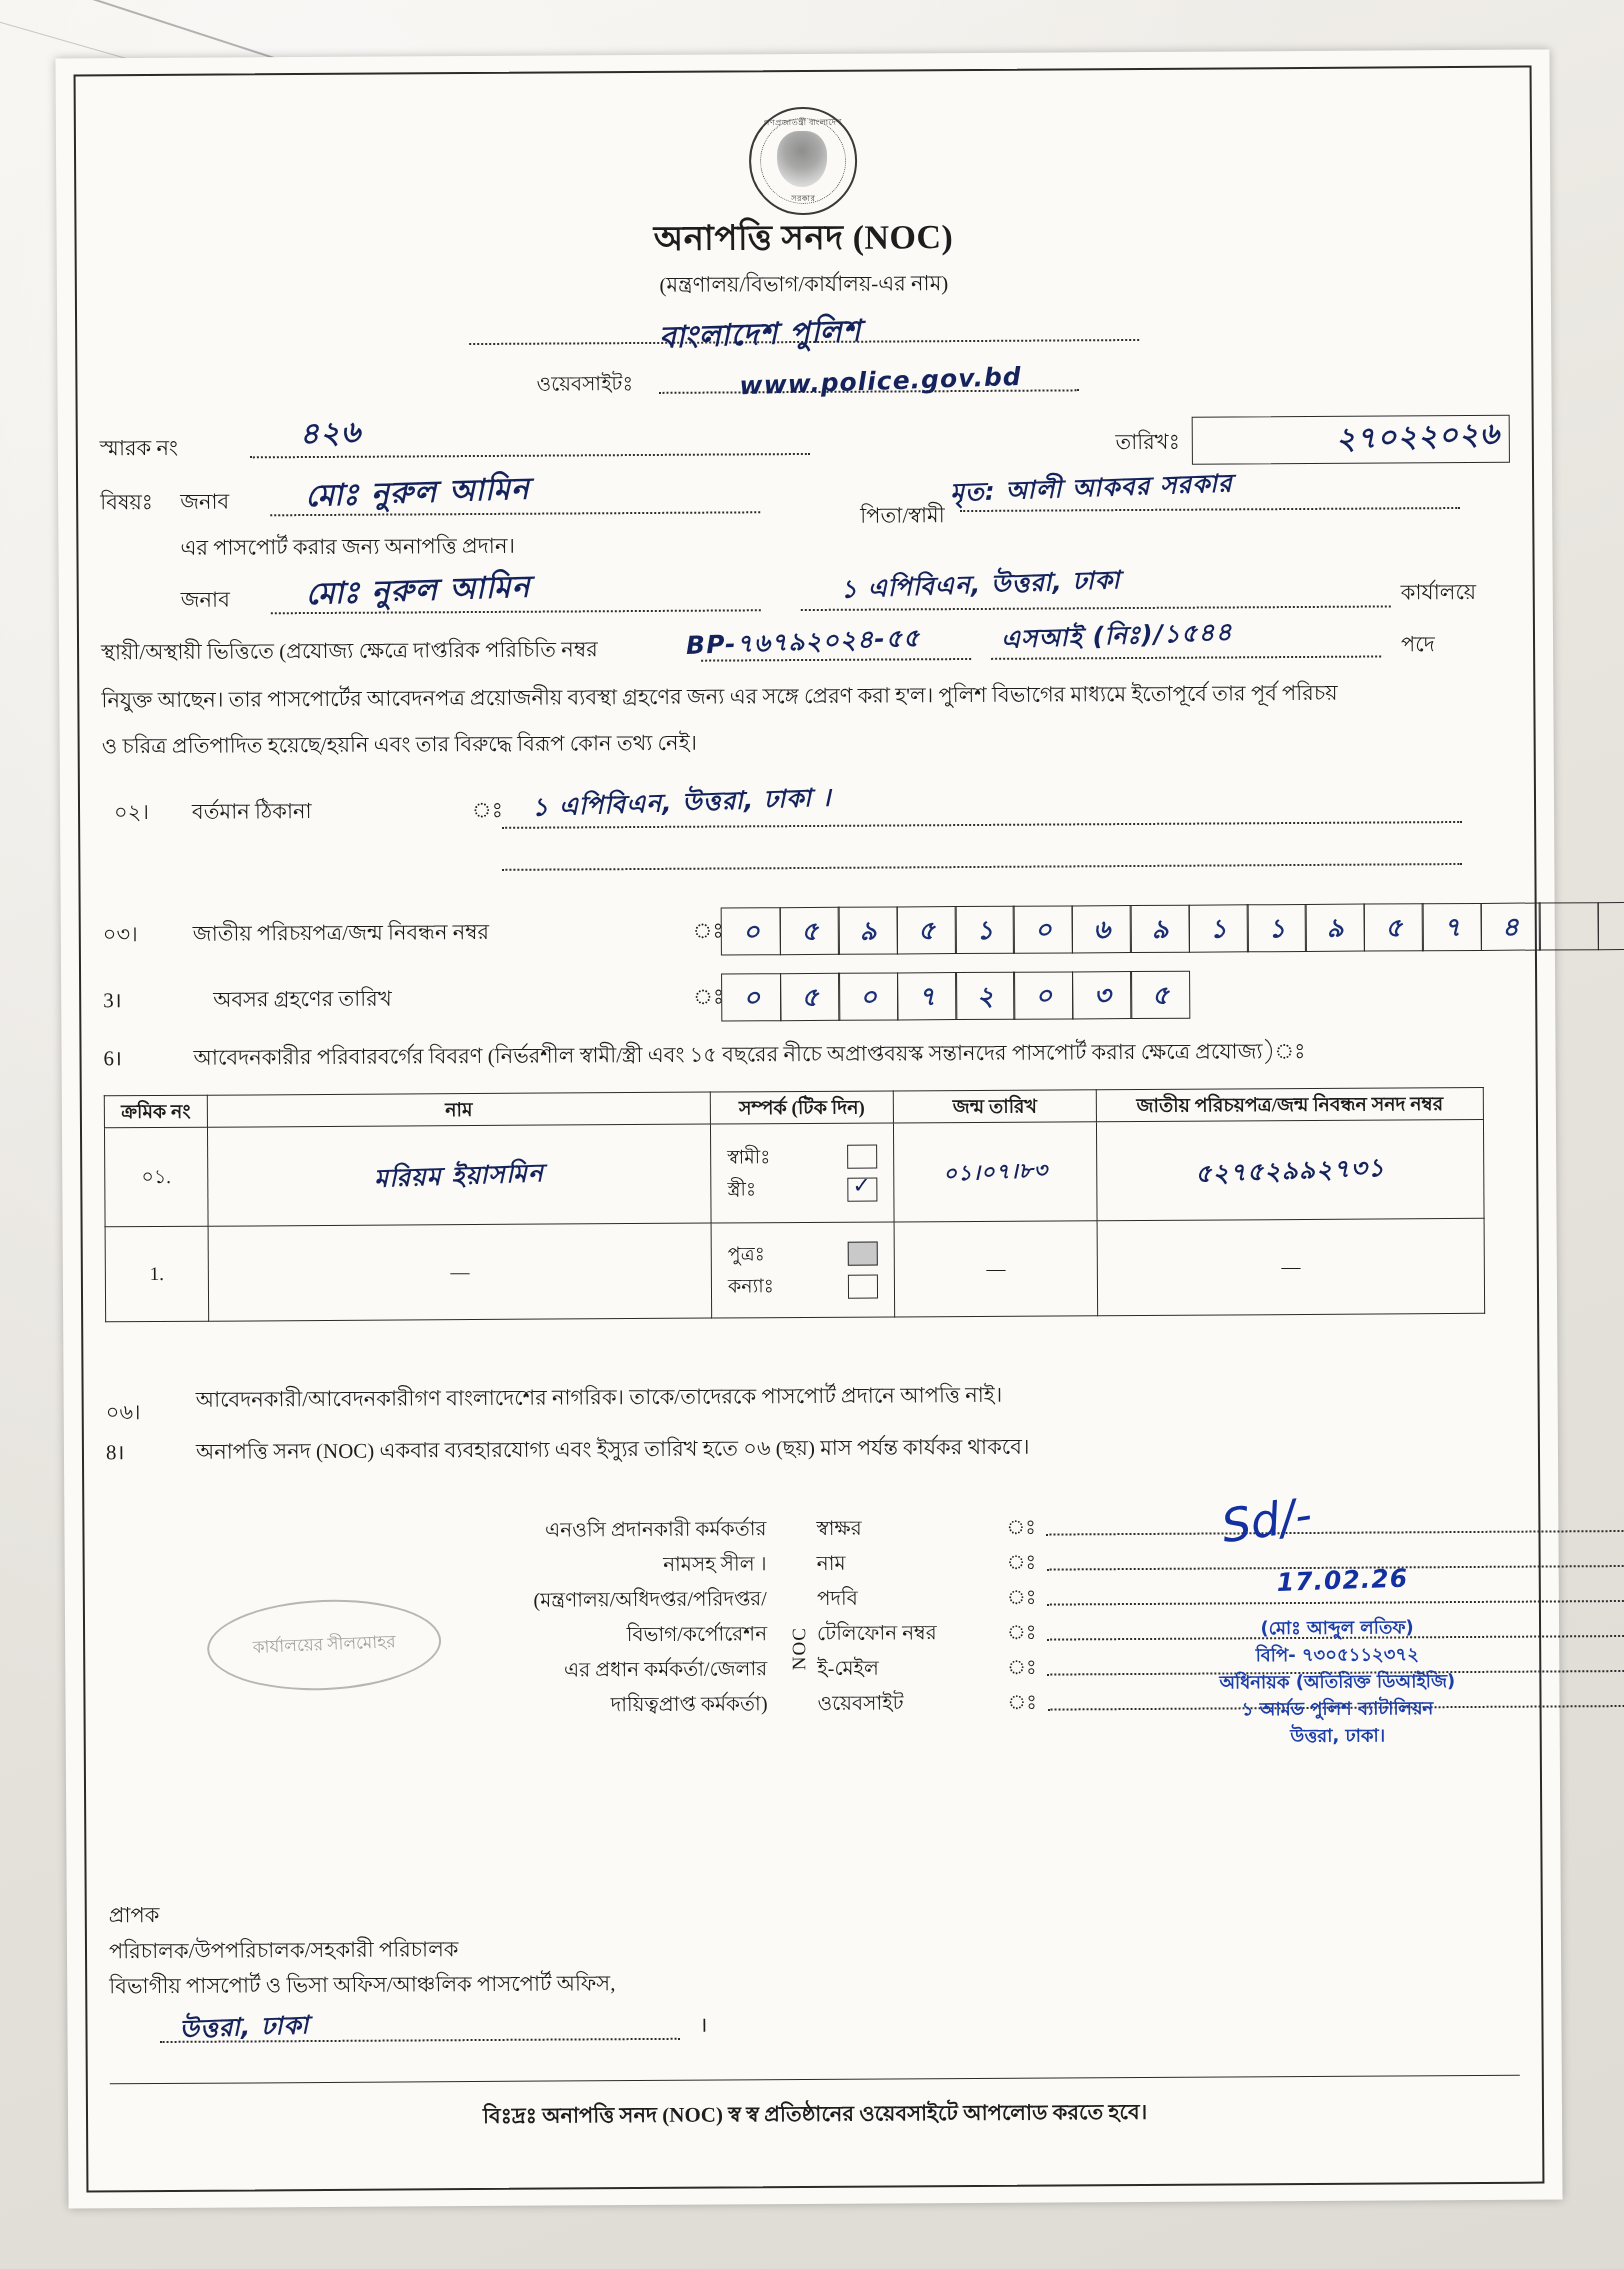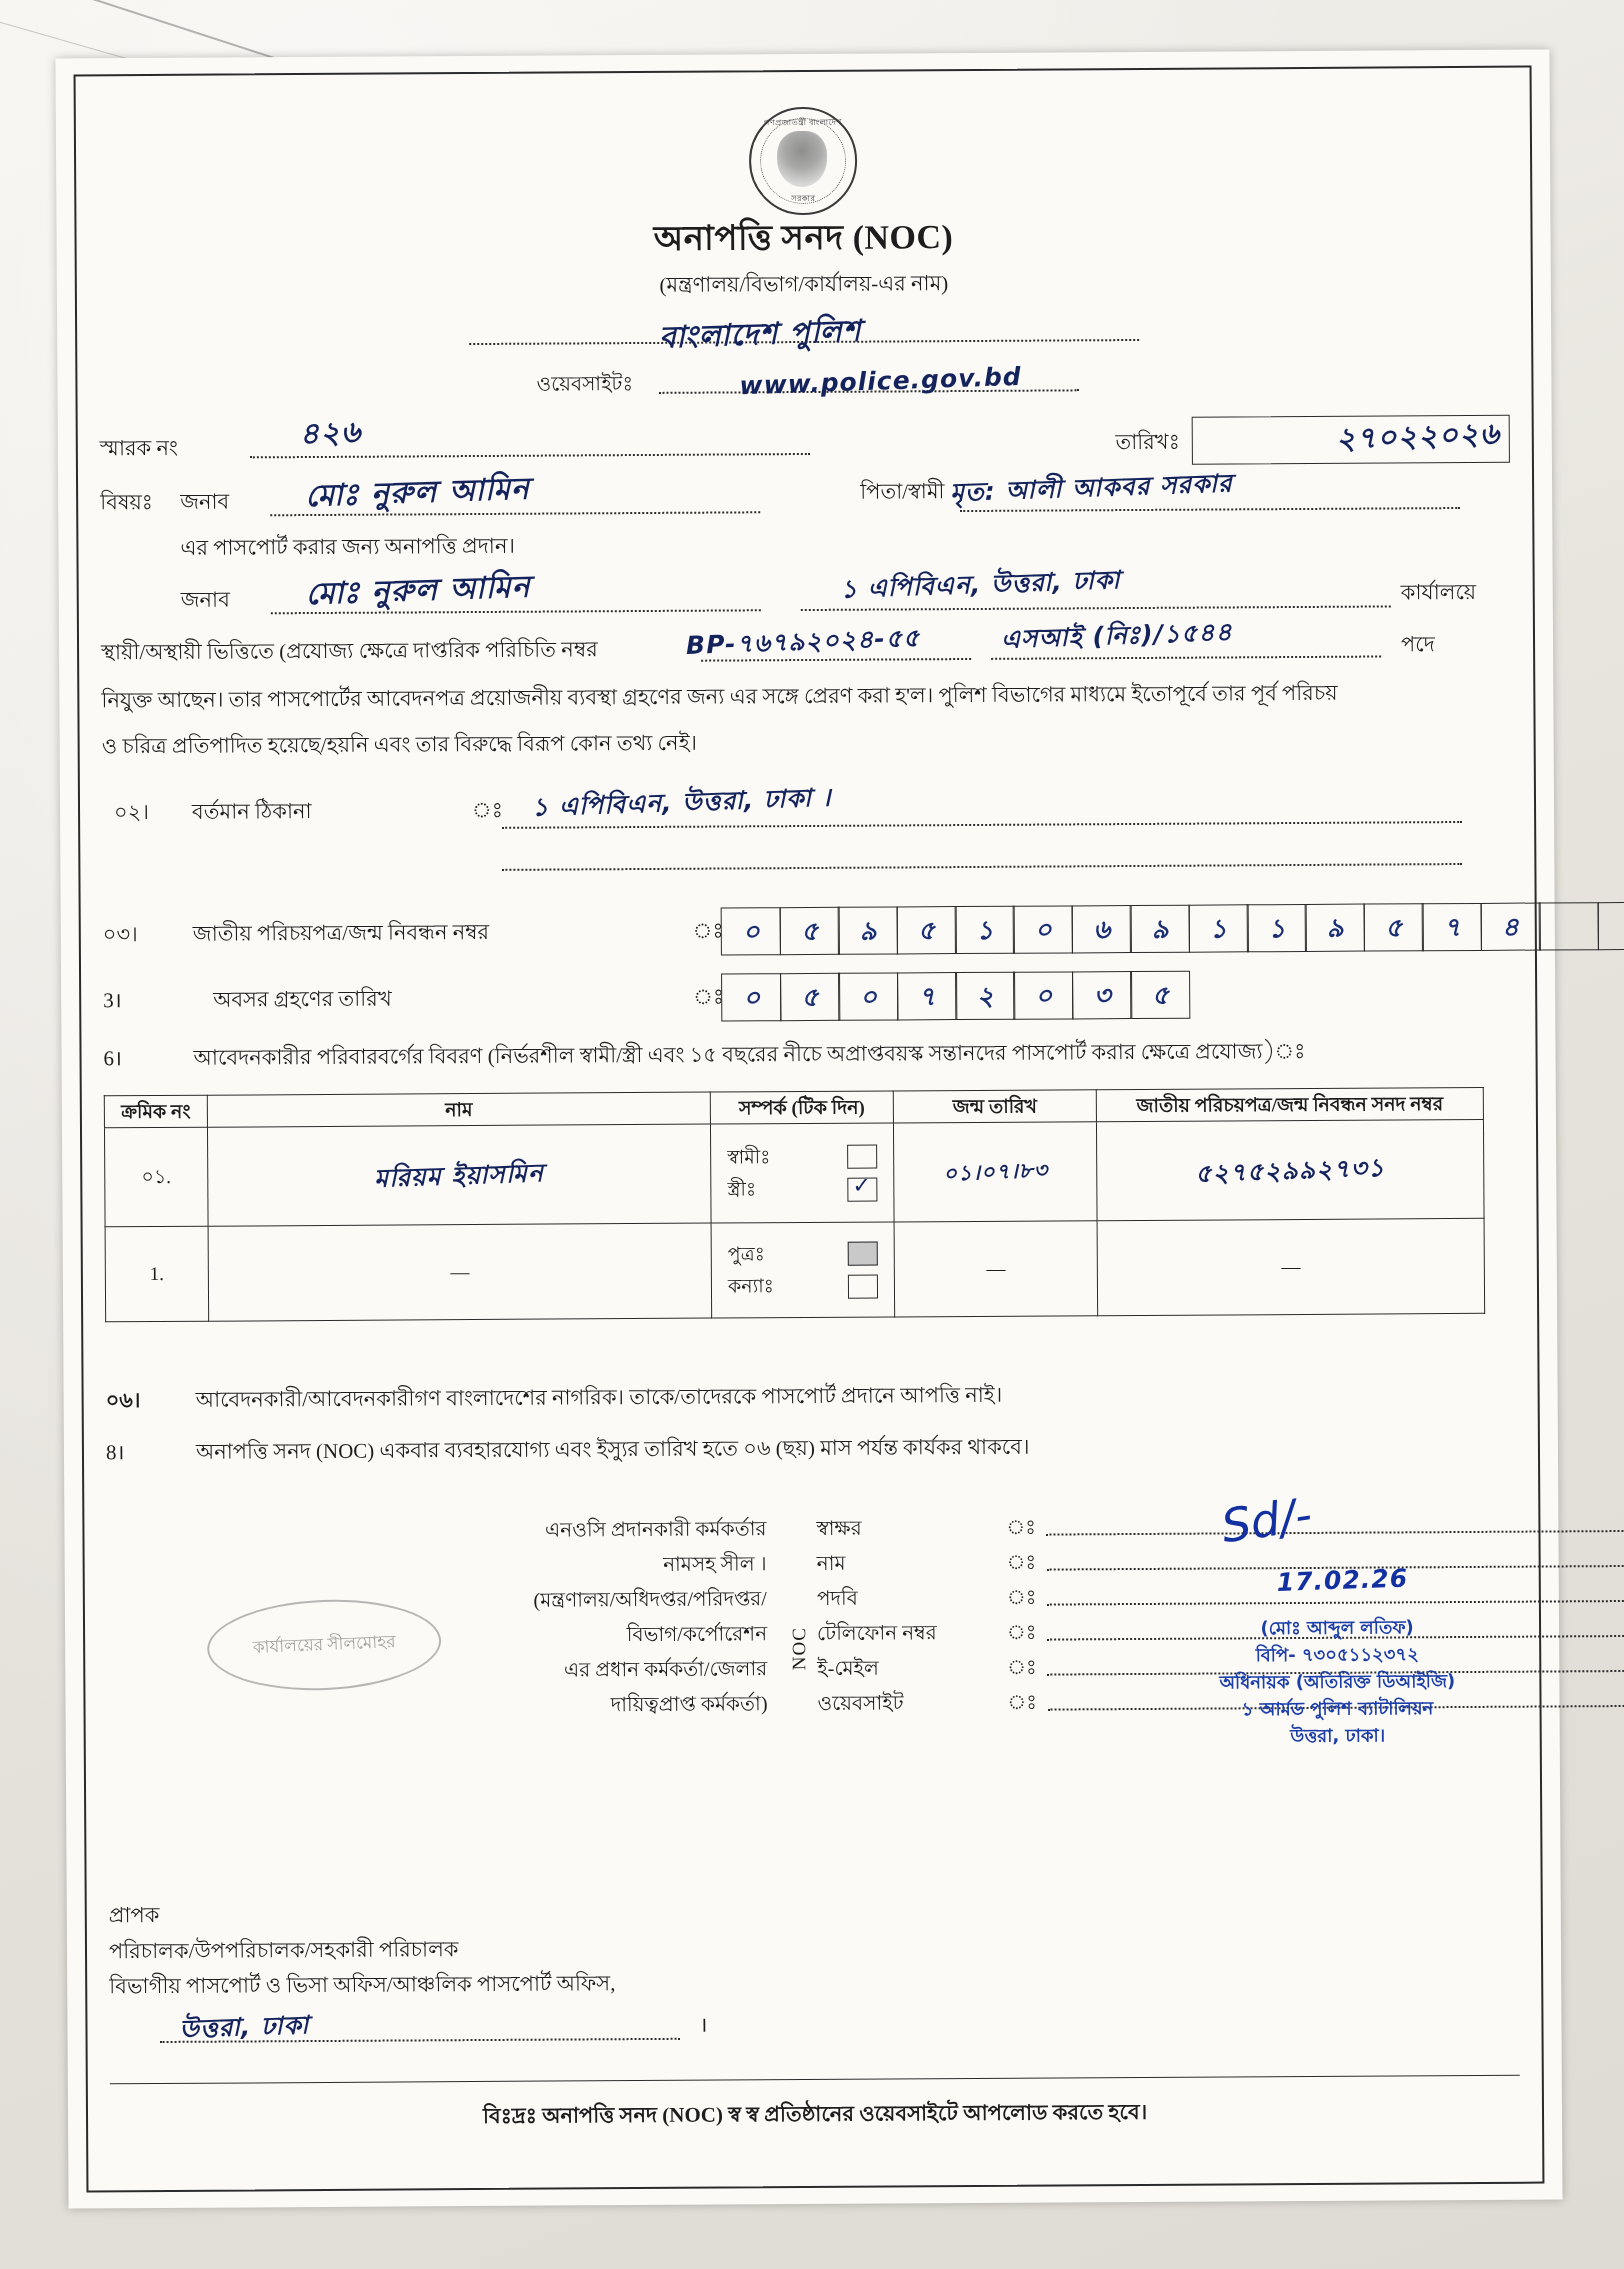--- a/index.html
+++ b/index.html
@@ -388,21 +388,21 @@
         <span class="date-label">তারিখঃ</span>
         <div class="date-box"></div>
         <div class="hw hw-lg" style="right:10px; top:6px;">২৭০২২০২৬</div>
       </div>
 
       <div class="line" style="margin-top:8px; height:52px;">
         <span class="fld" style="left:0; top:6px;">বিষয়ঃ</span>
         <span class="fld" style="left:80px; top:6px;">জনাব</span>
         <div class="dotline" style="left:170px; width:490px;"></div>
         <div class="hw hw-lg" style="left:205px; top:-10px;">মোঃ নুরুল আমিন</div>
-        <span class="fld" style="left:760px; top:0;">পিতা/স্বামী</span>
+        <span class="fld" style="left:760px; top:24px;">পিতা/স্বামী</span>
         <div class="dotline" style="left:860px; width:500px;"></div>
         <div class="hw hw-md" style="left:850px; top:-6px;">মৃত: আলী আকবর সরকার</div>
       </div>
 
       <div class="line" style="height:46px;">
         <span class="fld" style="left:80px; top:0;">এর পাসপোর্ট করার জন্য অনাপত্তি প্রদান।</span>
       </div>
 
       <div class="line" style="height:54px;">
         <span class="fld" style="left:80px; top:6px;">জনাব</span>
@@ -583,21 +583,21 @@
                 </div>
               </td>
               <td>—</td>
               <td>—</td>
             </tr>
           </tbody>
         </table>
       </div>
 
       <div class="line" style="height:52px; margin-top:10px;">
-        <span class="num" style="top:0;font-weight:bold;">০৬।</span>
+        <span class="num" style="top:12px;">০৬।</span>
         <span class="fld" style="left:90px; top:0;">আবেদনকারী/আবেদনকারীগণ বাংলাদেশের নাগরিক। তাকে/তাদেরকে পাসপোর্ট প্রদানে আপত্তি নাই।</span>
       </div>
       <div class="line" style="height:56px;">
         <span class="num" style="top:0;">8।</span>
         <span class="fld" style="left:90px; top:0;">অনাপত্তি সনদ (NOC) একবার ব্যবহারযোগ্য এবং ইস্যুর তারিখ হতে ০৬ (ছয়) মাস পর্যন্ত কার্যকর থাকবে।</span>
       </div>
 
       <div style="position:relative; height:300px; margin-top:18px;">
         <div class="seal" style="top:90px;">কার্যালয়ের সীলমোহর</div>
 

